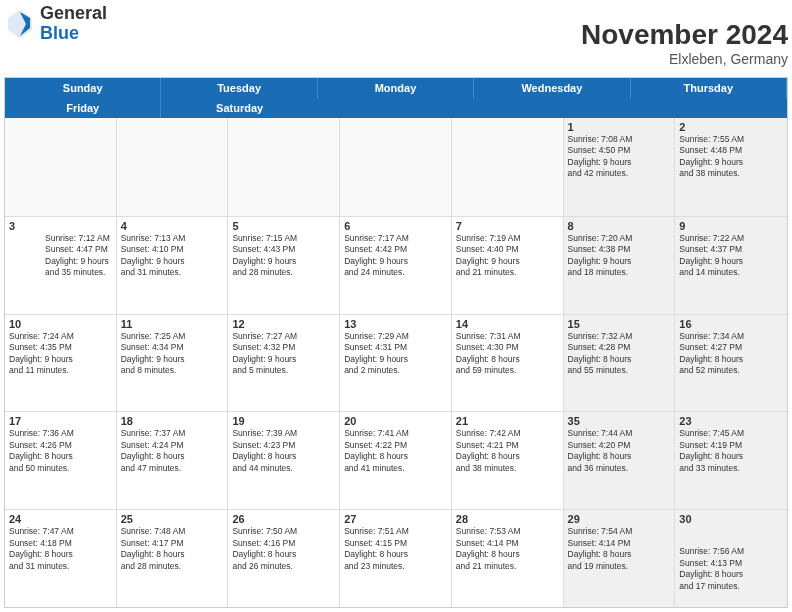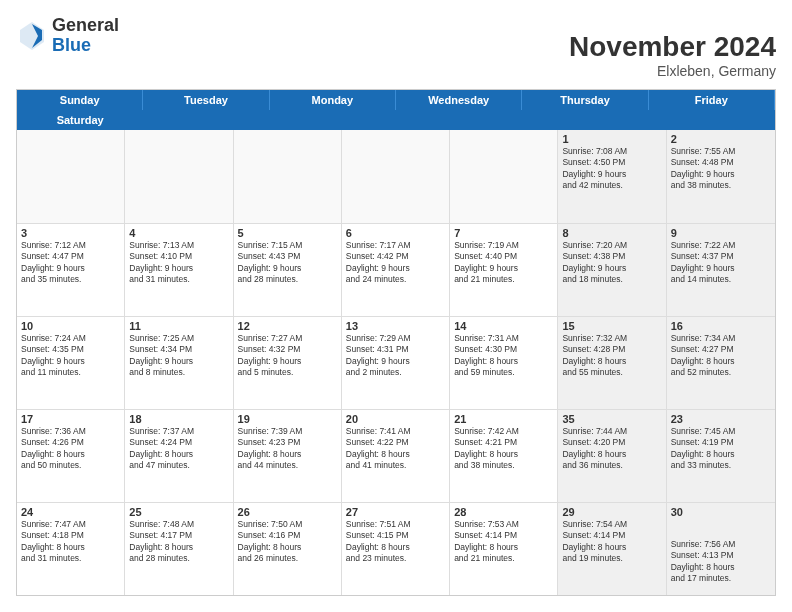--- a/index.html
+++ b/index.html
@@ -6,21 +6,21 @@
     body {
       font-family: Arial, sans-serif;
       background: #fff;
       width: 792px;
       height: 612px;
       overflow: hidden;
     }
     .page {
       width: 792px;
       height: 612px;
-      padding: 16px;
+      padding: 4px;
       display: flex;
       flex-direction: column;
     }
     .header {
       display: flex;
       justify-content: space-between;
       align-items: flex-start;
       margin-bottom: 10px;
     }
     .logo {
@@ -56,21 +56,21 @@
       color: #555;
     }
     .calendar {
       flex: 1;
       display: flex;
       flex-direction: column;
       border: 1px solid #ccc;
     }
     .cal-header {
       display: grid;
-      grid-template-columns: repeat(6, 1fr);
+      grid-template-columns: repeat(5, 1fr);
       background: #1a6cb5;
     }
     .cal-header-cell {
       color: #fff;
       font-size: 11px;
       font-weight: bold;
       padding: 4px 4px;
       text-align: center;
       border-right: 1px solid #3a8cd5;
     }
@@ -160,21 +160,21 @@
             <div class="day-num">2</div>
             <div class="cell-info" style="white-space: pre-line;">Sunrise: 7:55 AM
 Sunset: 4:48 PM
 Daylight: 9 hours
 and 38 minutes.</div>
           </div>
         </div>
         <div class="cal-row">
           <div class="cal-cell">
             <div class="day-num">3</div>
-            <div class="cell-info" style="white-space: pre-line;">Sunrise: 7:12 AM
+            <div class="cell-info" style="white-space: pre-line; margin-left: 36px;">Sunrise: 7:12 AM
 Sunset: 4:47 PM
 Daylight: 9 hours
 and 35 minutes.</div>
           </div>
           <div class="cal-cell">
             <div class="day-num">4</div>
             <div class="cell-info" style="white-space: pre-line;">Sunrise: 7:13 AM
 Sunset: 4:10 PM
 Daylight: 9 hours
 and 31 minutes.</div>

